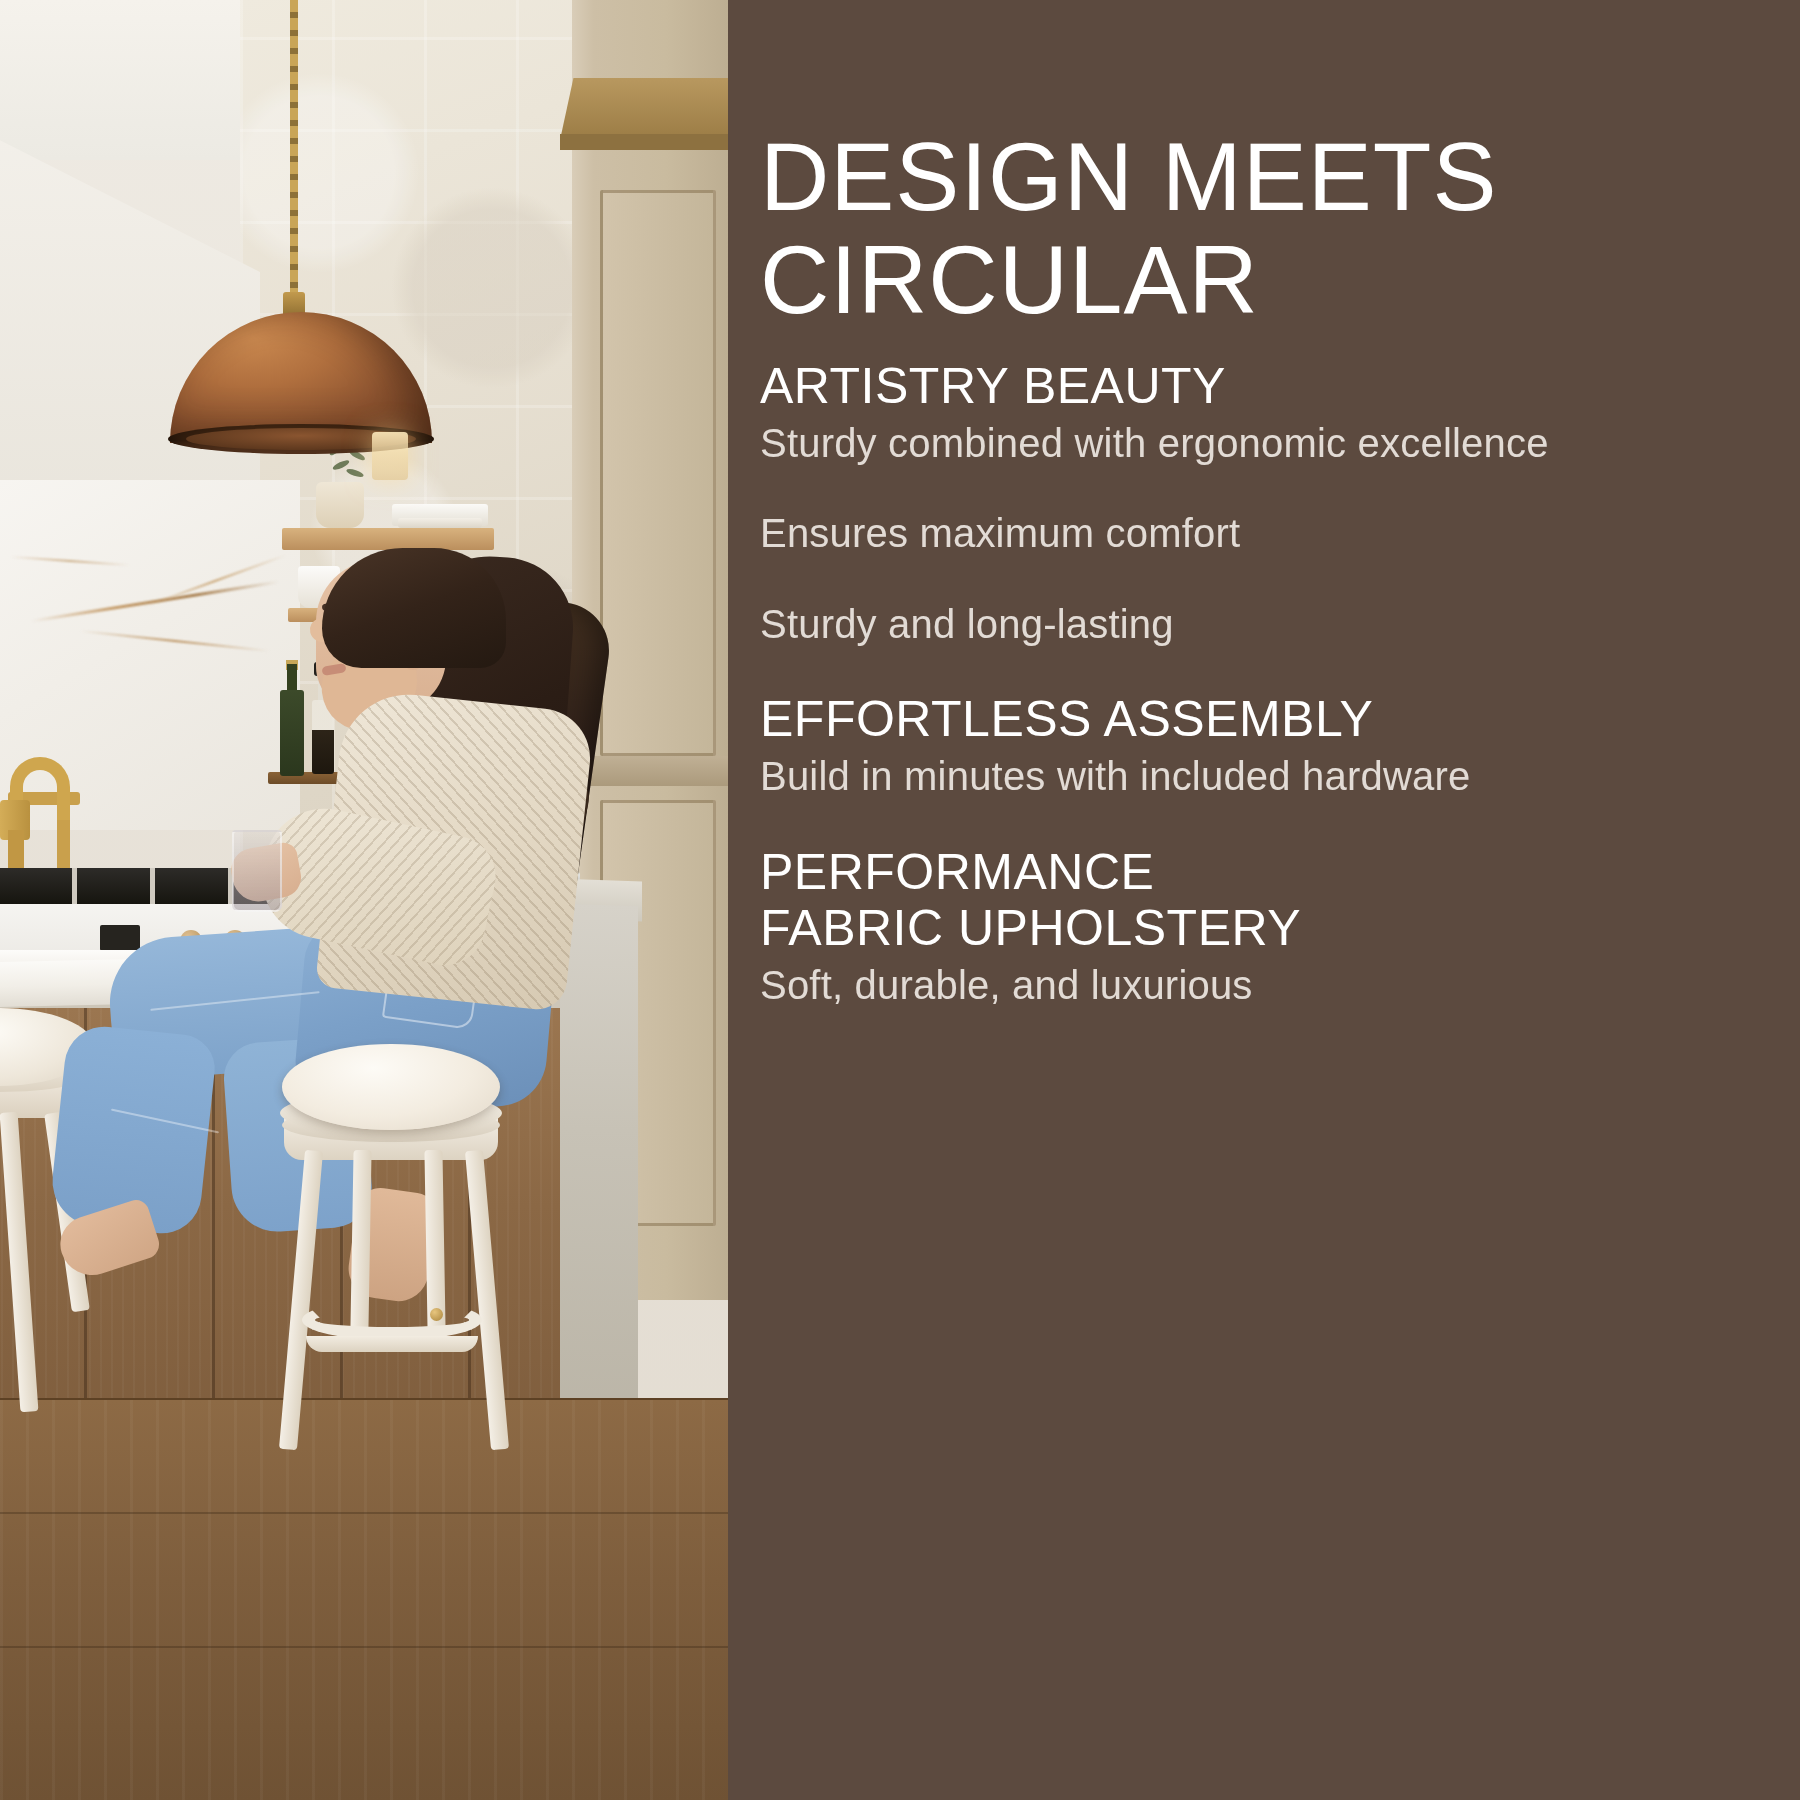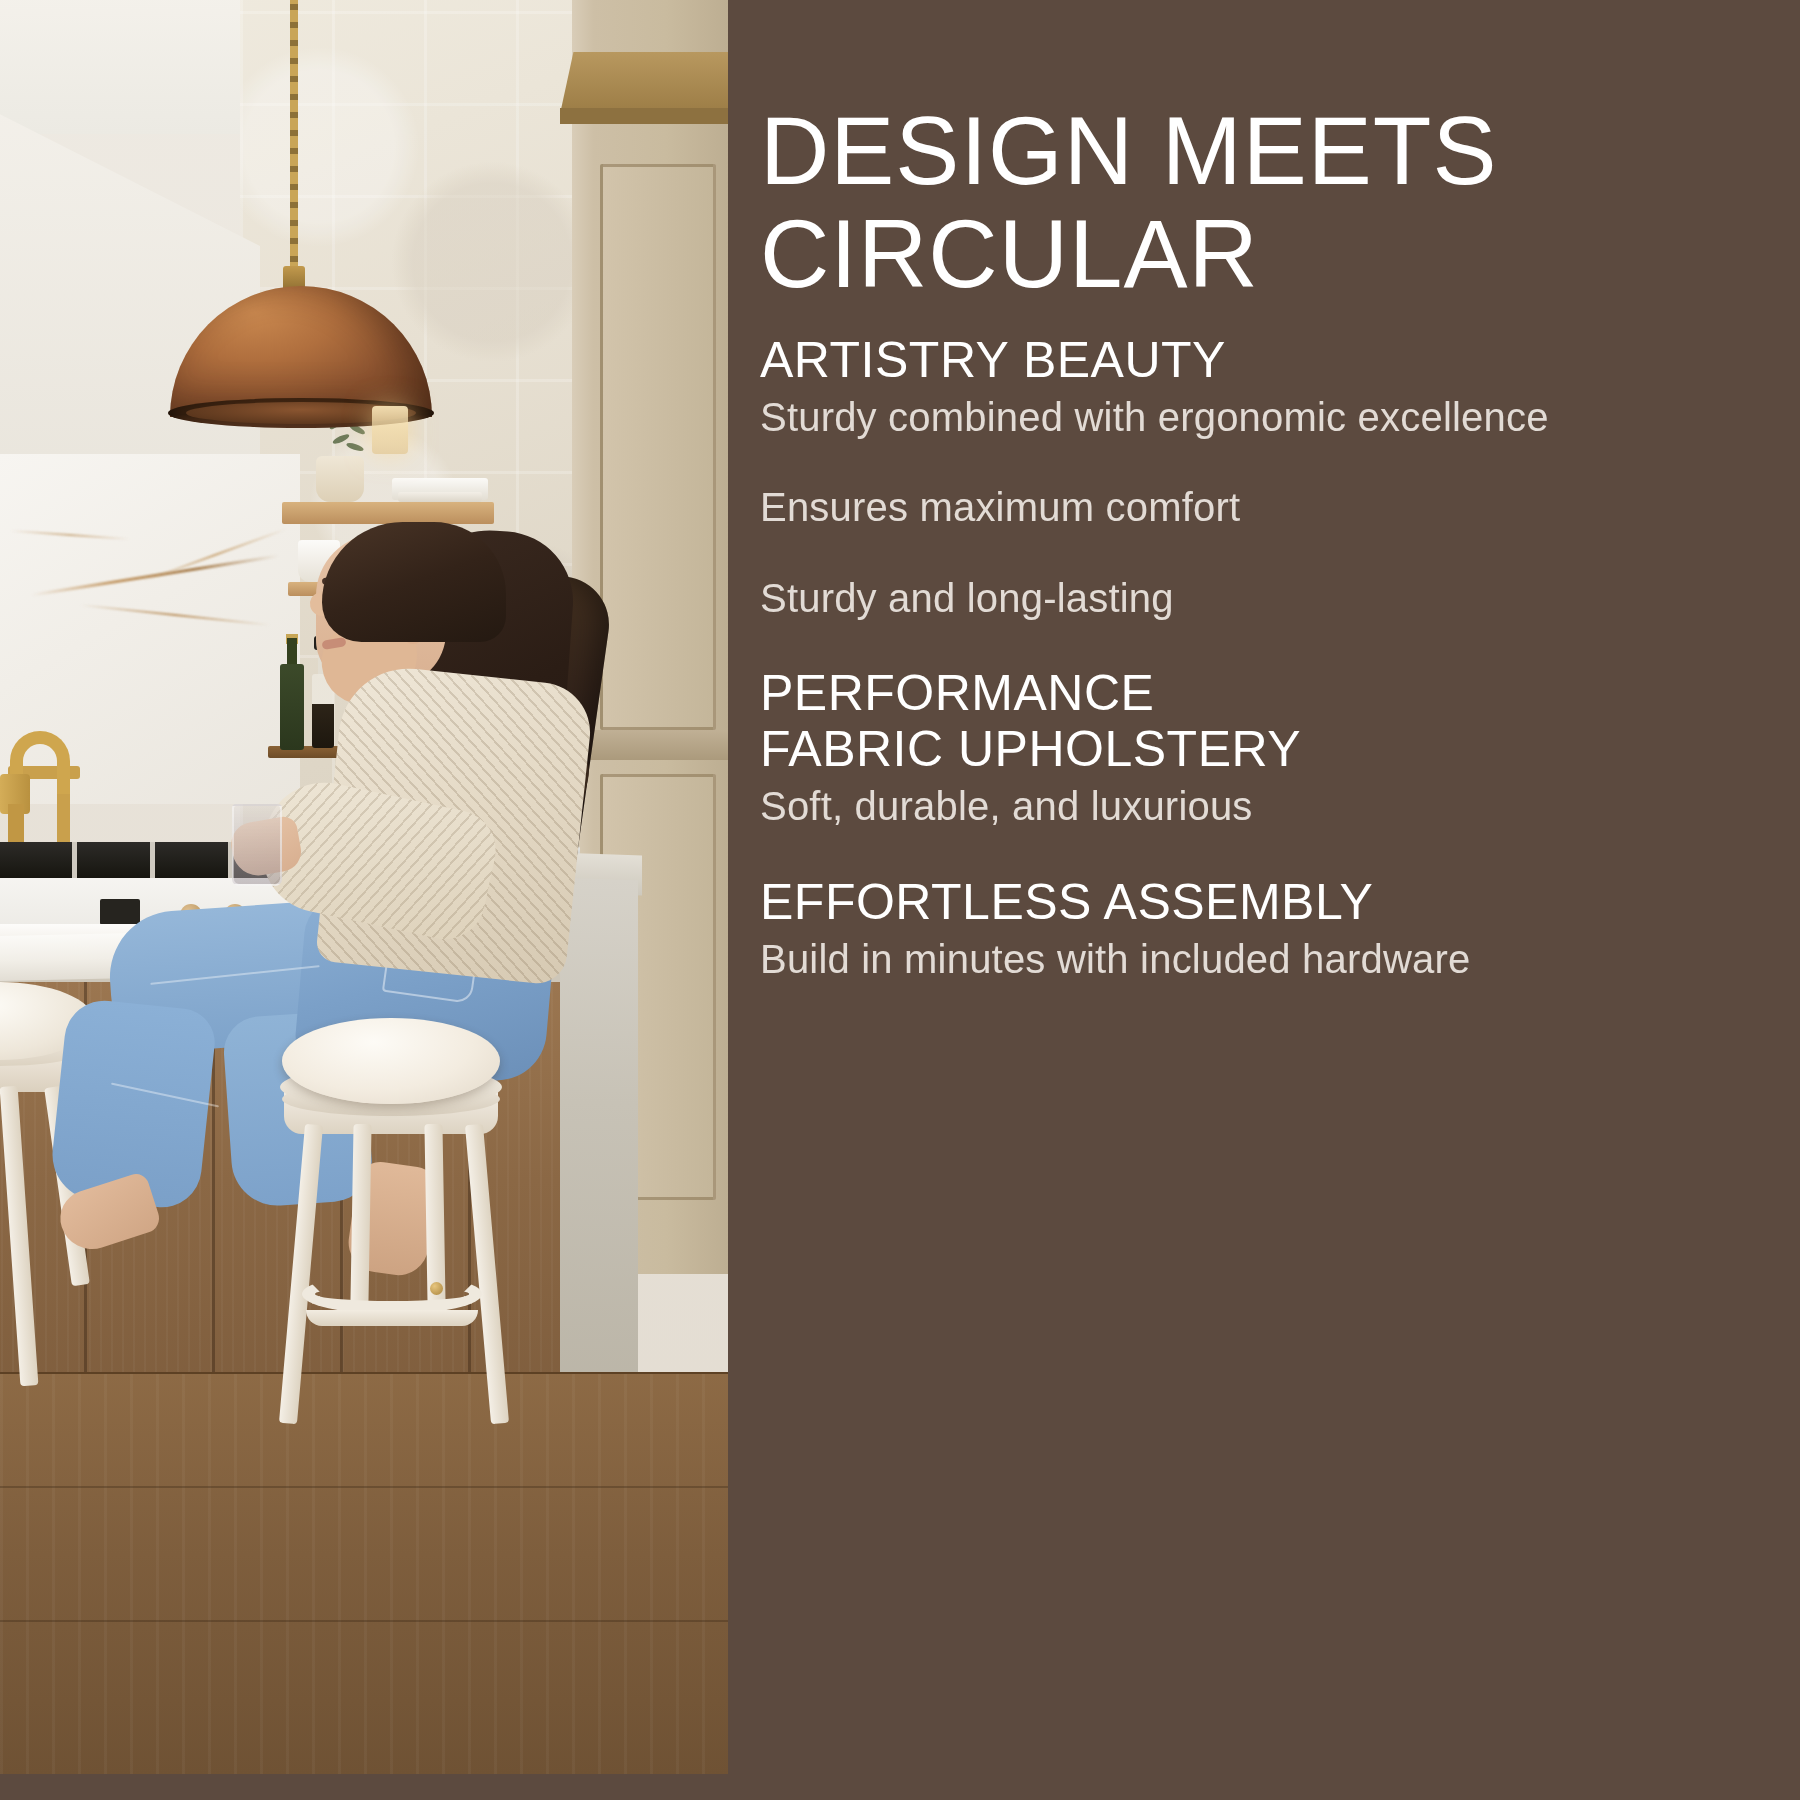--- a/index.html
+++ b/index.html
@@ -1,21 +1,21 @@
 <!DOCTYPE html>
 <html><head>
 <meta charset="utf-8">
 <style>
   html,body{margin:0;padding:0;}
   body{
     width:1800px;height:1800px;overflow:hidden;
     font-family:"Liberation Sans","DejaVu Sans",sans-serif;
     background:#5c4a3f;
   }
-  .poster{position:relative;width:1800px;height:1748px;display:flex;align-items:center;}
+  .poster{position:relative;width:1800px;height:1748px;display:flex;}
 
   
   .photo{position:relative;width:728px;height:1800px;overflow:hidden;background:#e9e3da;}
 
   
   .wall{position:absolute;left:0;top:0;width:728px;height:1800px;
         background:linear-gradient(180deg,#efebe4 0%,#eae5dc 30%,#e6e0d6 55%,#e2dbd0 100%);}
   .ceiling{position:absolute;left:0;top:0;width:728px;height:160px;
         background:linear-gradient(180deg,#f5f2ec,#eceae3);}
   
@@ -472,30 +472,30 @@
         <div class="feature">
           <p class="f-desc">Ensures maximum comfort</p>
         </div>
 
         <div class="feature">
           <p class="f-desc">Sturdy and long-lasting</p>
         </div>
 
         <div class="feature">
           <h2 class="f-title">
+            <span class="ln2">EFFORTLESS ASSEMBLY</span>
+          </h2>
+          <p class="f-desc">Build in minutes with included hardware</p>
+        </div>
+
+        <div class="feature">
+          <h2 class="f-title">
             <span class="ln2">PERFORMANCE</span>
             <span class="ln2">FABRIC UPHOLSTERY</span>
           </h2>
           <p class="f-desc">Soft, durable, and luxurious</p>
         </div>
 
-        <div class="feature">
-          <h2 class="f-title">
-            <span class="ln2">EFFORTLESS ASSEMBLY</span>
-          </h2>
-          <p class="f-desc">Build in minutes with included hardware</p>
-        </div>
-
       </div>
     </div>
   </div>
 
 </div>
 
 </body></html>

